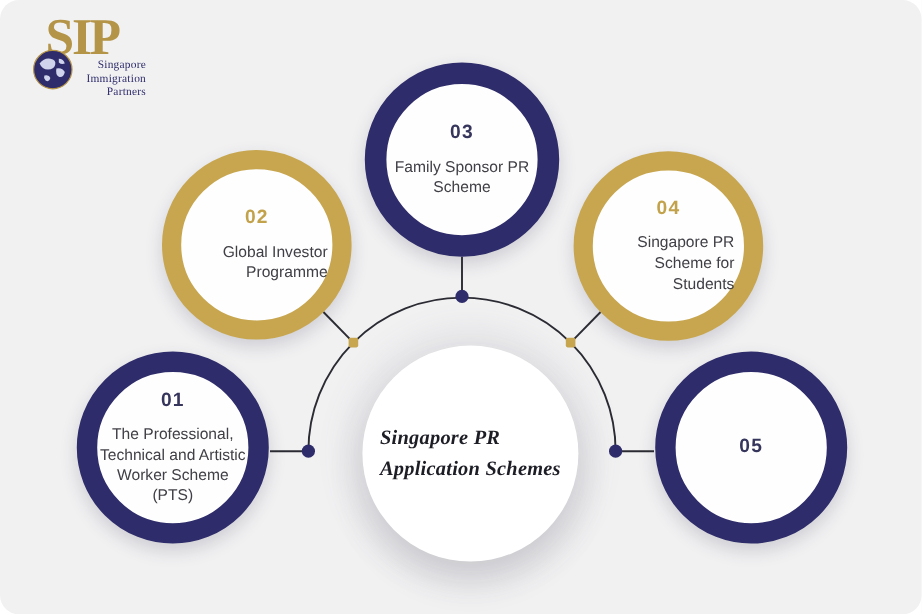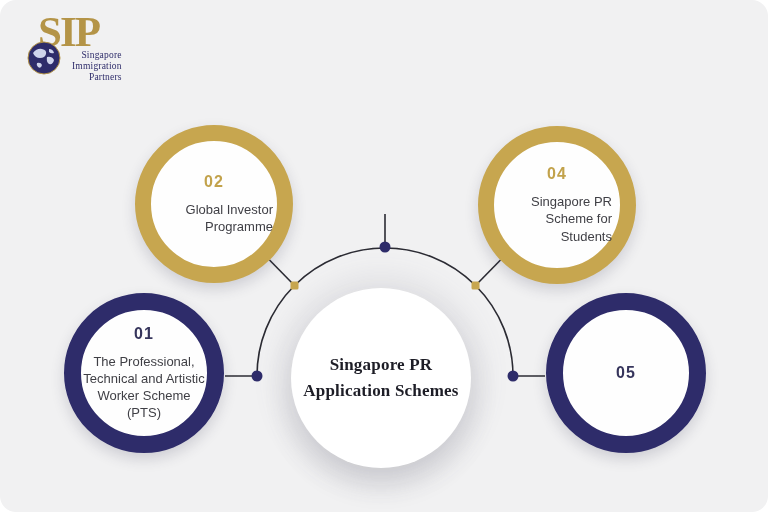--- a/index.html
+++ b/index.html
@@ -39,24 +39,24 @@
   .gold .num{color:#c2a24b;}
   .c1{left:64px;  top:293px; width:160px;height:160px;}
   .c2{left:135px; top:125px; width:158px;height:158px;}
   .c3{left:304px; top:52px;  width:162px;height:162px;border-width:18px;}
   .c4{left:478px; top:126px; width:158px;height:158px;}
   .c5{left:546px; top:293px; width:160px;height:160px;}
   .c1 .lbl{width:124px;}
   .c4 .lbl,.c5 .lbl{width:110px;}
   
   .center-circle{
-    position:absolute;left:291px;top:288px;width:180px;height:180px;border-radius:50%;
+    position:absolute;left:302px;top:288px;width:180px;height:180px;border-radius:50%;
     background:#ffffff;
     box-shadow:0 0 26px 14px rgba(110,110,125,0.10),0 16px 28px rgba(70,70,90,0.16);
-    display:flex;align-items:center;justify-content:center;text-align:center;
+    display:flex;align-items:center;justify-content:center;text-align:left;font-style:italic;
   }
   .center-title{
     font-family:"Liberation Serif","DejaVu Serif",serif;
     font-weight:700;font-size:17px;line-height:1.55;color:#1d1d26;letter-spacing:0.2px;
   }
 </style>
 </head>
 <body>
 
 <div class="panel">
@@ -94,20 +94,24 @@
   <div class="scheme navy c1">
     <div class="num">01</div>
     <div class="lbl">The Professional, Technical and Artistic Worker Scheme (PTS)</div>
   </div>
 
   <div class="scheme gold c2">
     <div class="num">02</div>
     <div class="lbl">Global Investor Programme</div>
   </div>
 
+  <div class="scheme navy c3">
+    <div class="num">03</div>
+    <div class="lbl">Family Sponsor PR Scheme</div>
+  </div>
 
   <div class="scheme gold c4">
     <div class="num">04</div>
     <div class="lbl">Singapore PR Scheme for Students</div>
   </div>
 
   <div class="scheme navy c5">
     <div class="num">05</div>
   </div>
 

